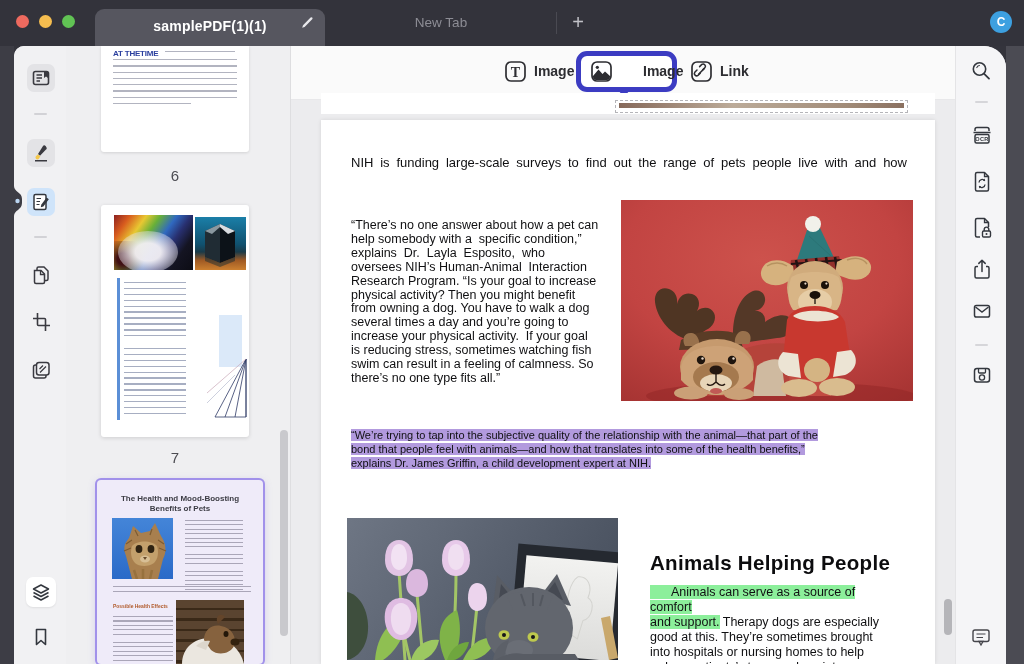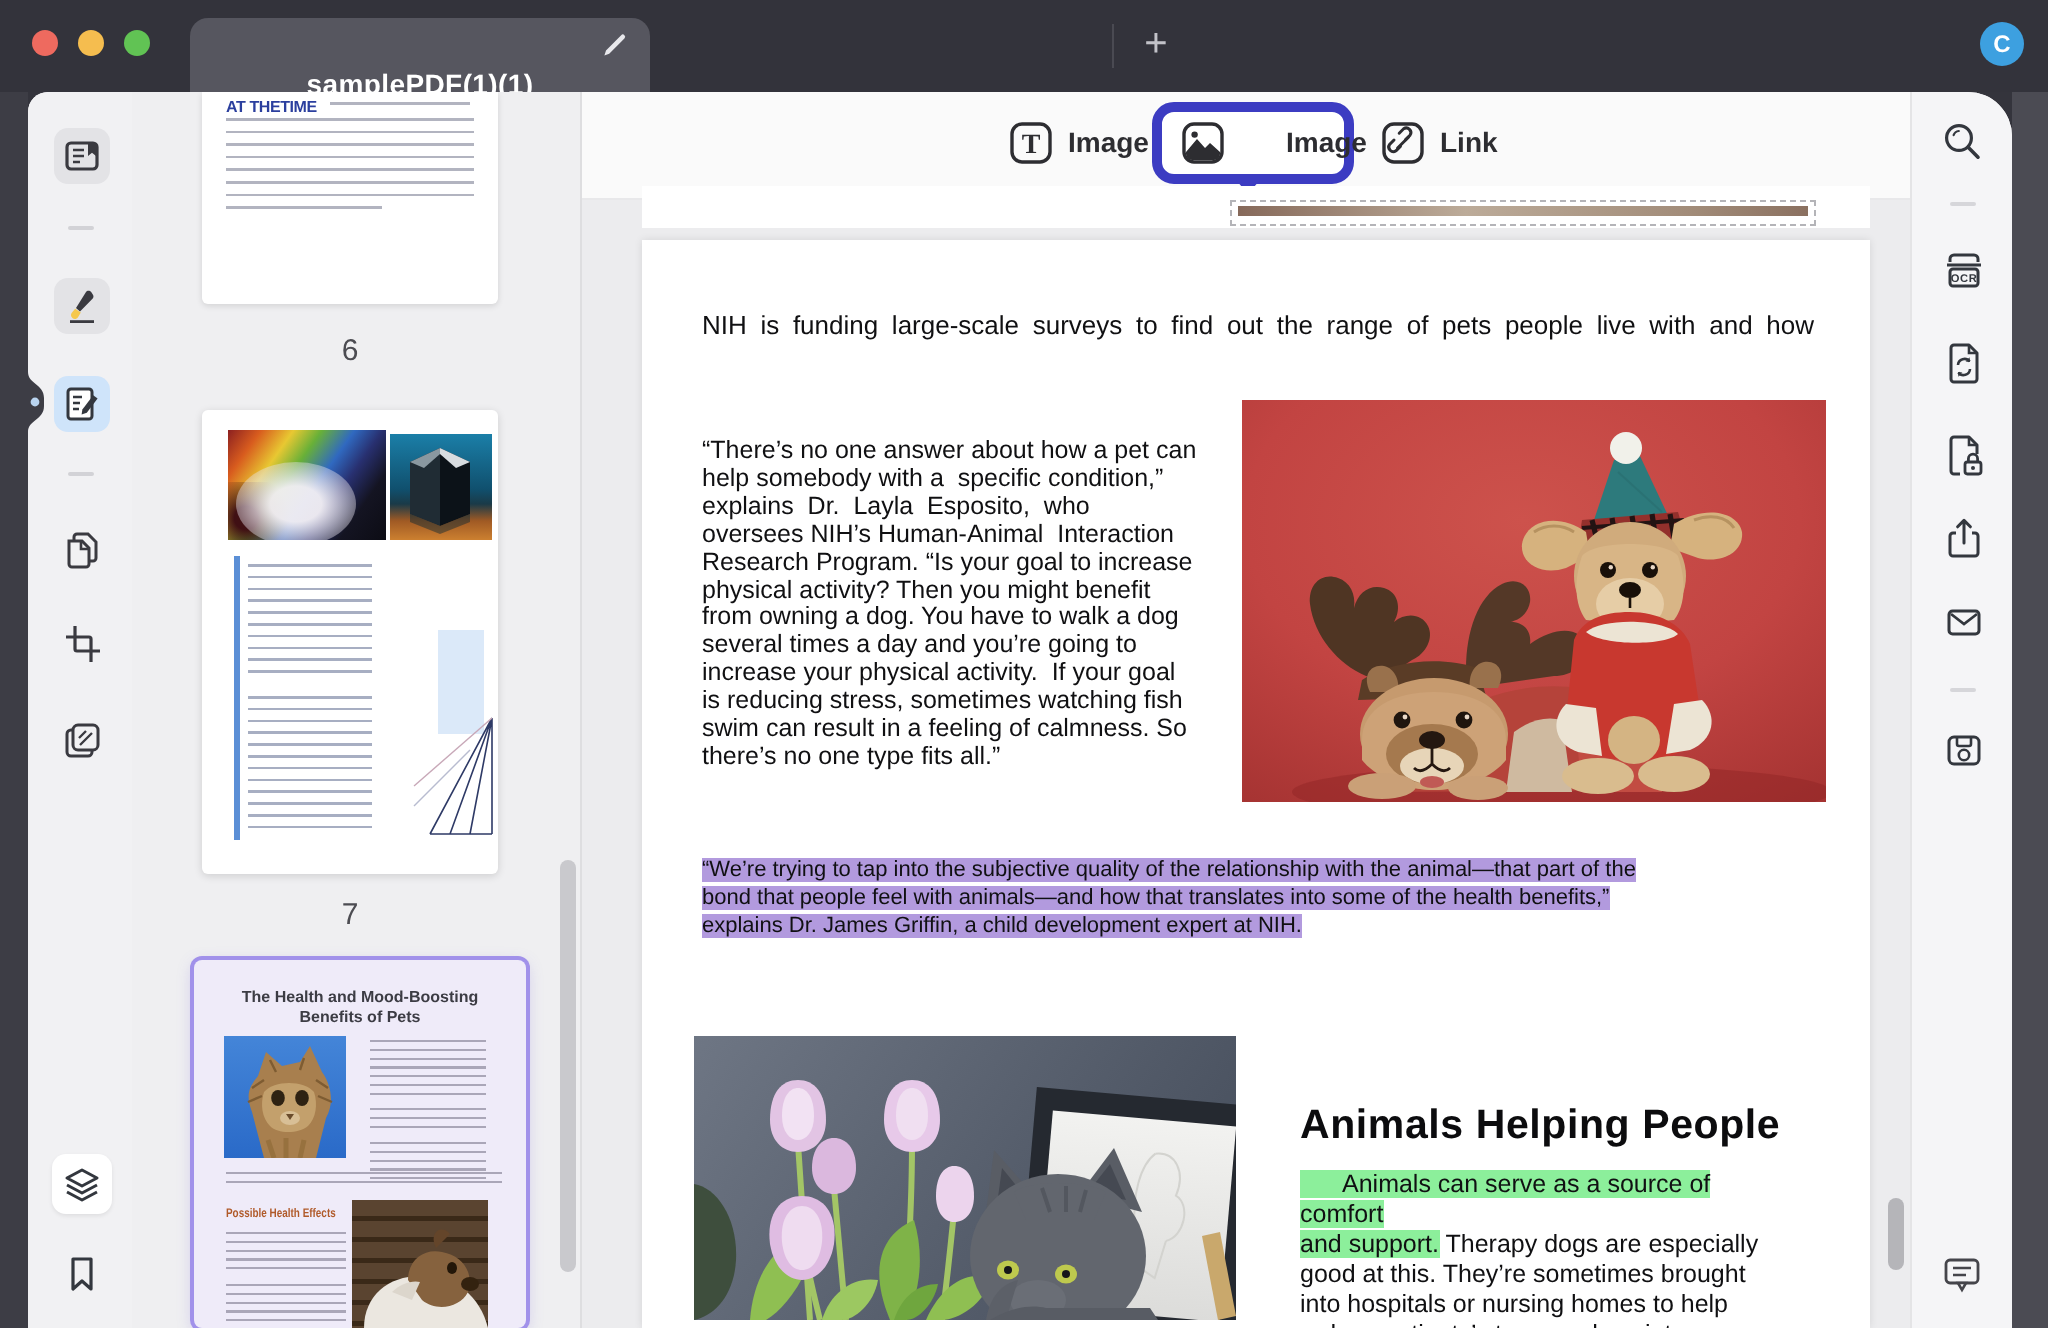--- a/index.html
+++ b/index.html
@@ -9,27 +9,28 @@
 </style>
 </head>
 <body>
 
 <div class="abs" style="left:0;top:0;width:1024px;height:46px;background:#33333b;">
   <div class="abs" style="left:16px;top:15px;width:13px;height:13px;border-radius:50%;background:#ee6a5f;"></div>
   <div class="abs" style="left:39px;top:15px;width:13px;height:13px;border-radius:50%;background:#f5bd4f;"></div>
   <div class="abs" style="left:62px;top:15px;width:13px;height:13px;border-radius:50%;background:#61c354;"></div>
 
   <div class="abs" style="left:95px;top:9px;width:230px;height:37px;background:#56565f;border-radius:9px 9px 0 0;"></div>
-  <div class="abs" style="left:95px;top:24px;width:230px;height:37px;color:#fff;font-size:14px;font-weight:bold;text-align:center;line-height:37px;letter-spacing:0.2px;">samplePDF(1)(1)</div>
+  <div class="abs" style="left:95px;top:8px;width:230px;height:37px;color:#fff;font-size:14px;font-weight:bold;text-align:center;line-height:37px;letter-spacing:0.2px;">samplePDF(1)(1)</div>
 
   <svg class="abs" style="left:300px;top:15px;" width="15" height="15" viewBox="0 0 15 15">
     <path d="M2.2 12.8 L3 10.2 L10.6 2.6 A1.1 1.1 0 0 1 12.2 2.6 A1.1 1.1 0 0 1 12.2 4.2 L4.6 11.9 Z" fill="#e8e8ec"></path>
   </svg>
 
   <div class="abs" style="left:556px;top:12px;width:1px;height:22px;background:#4a4a52;"></div>
+  <div class="abs" style="left:326px;top:0;width:230px;height:46px;color:#8d8d95;font-size:13.5px;text-align:center;line-height:46px;">New Tab</div>
   <div class="abs" style="left:566px;top:0;width:24px;height:46px;color:#c2c2c8;font-size:20px;font-weight:300;text-align:center;line-height:44px;">+</div>
 
   <div class="abs" style="left:990px;top:11px;width:22px;height:22px;border-radius:50%;background:#3da0e0;color:#fff;font-size:12px;font-weight:bold;text-align:center;line-height:22px;">C</div>
 </div>
 
 <div class="abs" style="left:0;top:46px;width:14px;height:618px;background:#3d3d45;"></div>
 <div class="abs" style="left:1006px;top:46px;width:18px;height:618px;background:#4b4b53;"></div>
 
 <div class="abs" style="left:14px;top:46px;width:992px;height:650px;background:#f1f1f3;border-radius:10px 22px 0 0;overflow:hidden;" id="win">
 

